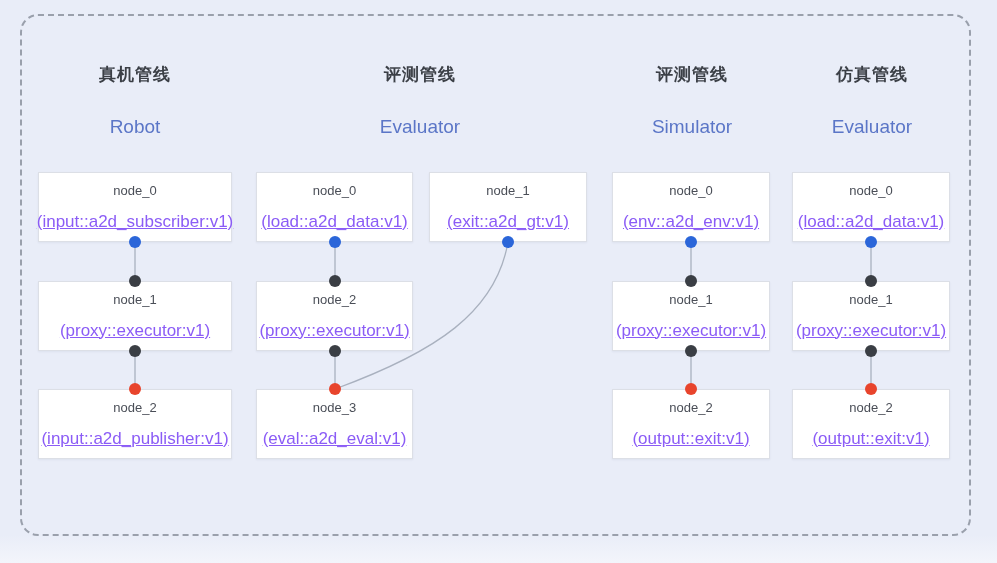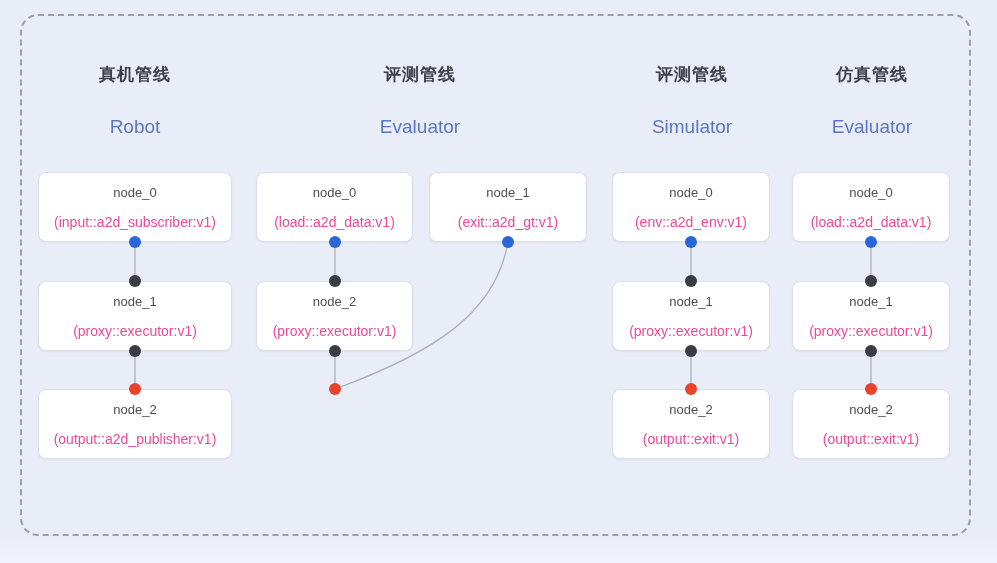--- a/index.html
+++ b/index.html
@@ -27,27 +27,27 @@
   }
   .title-en{
     position:absolute;top:116px;transform:translateX(-50%);
     font-size:19px;color:var(--header-en,#5b76c7);
     white-space:nowrap;z-index:2;
   }
   .node{
     position:absolute;height:70px;box-sizing:border-box;
     background:#ffffff;
     border:1px solid #dcdfe6;
-    border-radius:8px;
+    border-radius:0;
     box-shadow:0 1px 2px rgba(40,50,80,0.06);
     display:flex;flex-direction:column;align-items:center;justify-content:center;
     gap:14px;z-index:2;
   }
   .node .nname{font-size:13px;color:#4a4e57;}
-  .node .ntype{font-size:14px;color:#ec4899;}
+  .node .ntype{font-size:17px;color:#8b5cf6;text-decoration:underline;}
   .c1{left:38px;width:194px}
   .c2a{left:256px;width:157px}
   .c2b{left:429px;width:158px}
   .c3{left:612px;width:158px}
   .c4{left:792px;width:158px}
   .r1{top:172px}.r2{top:281px}.r3{top:389px}
   .dot{
     position:absolute;width:12px;height:12px;border-radius:50%;
     transform:translate(-50%,-50%);z-index:3;
   }
@@ -90,34 +90,38 @@
   <div class="node c1 r1">
     <span class="nname">node_0</span>
     <span class="ntype">(input::a2d_subscriber:v1)</span>
   </div>
   <div class="node c1 r2">
     <span class="nname">node_1</span>
     <span class="ntype">(proxy::executor:v1)</span>
   </div>
   <div class="node c1 r3">
     <span class="nname">node_2</span>
-    <span class="ntype">(output::a2d_publisher:v1)</span>
+    <span class="ntype">(input::a2d_publisher:v1)</span>
   </div>
 
   <div class="node c2a r1">
     <span class="nname">node_0</span>
     <span class="ntype">(load::a2d_data:v1)</span>
   </div>
   <div class="node c2b r1">
     <span class="nname">node_1</span>
     <span class="ntype">(exit::a2d_gt:v1)</span>
   </div>
   <div class="node c2a r2">
     <span class="nname">node_2</span>
     <span class="ntype">(proxy::executor:v1)</span>
+  </div>
+  <div class="node c2a r3">
+    <span class="nname">node_3</span>
+    <span class="ntype">(eval::a2d_eval:v1)</span>
   </div>
 
   <div class="node c3 r1">
     <span class="nname">node_0</span>
     <span class="ntype">(env::a2d_env:v1)</span>
   </div>
   <div class="node c3 r2">
     <span class="nname">node_1</span>
     <span class="ntype">(proxy::executor:v1)</span>
   </div>

